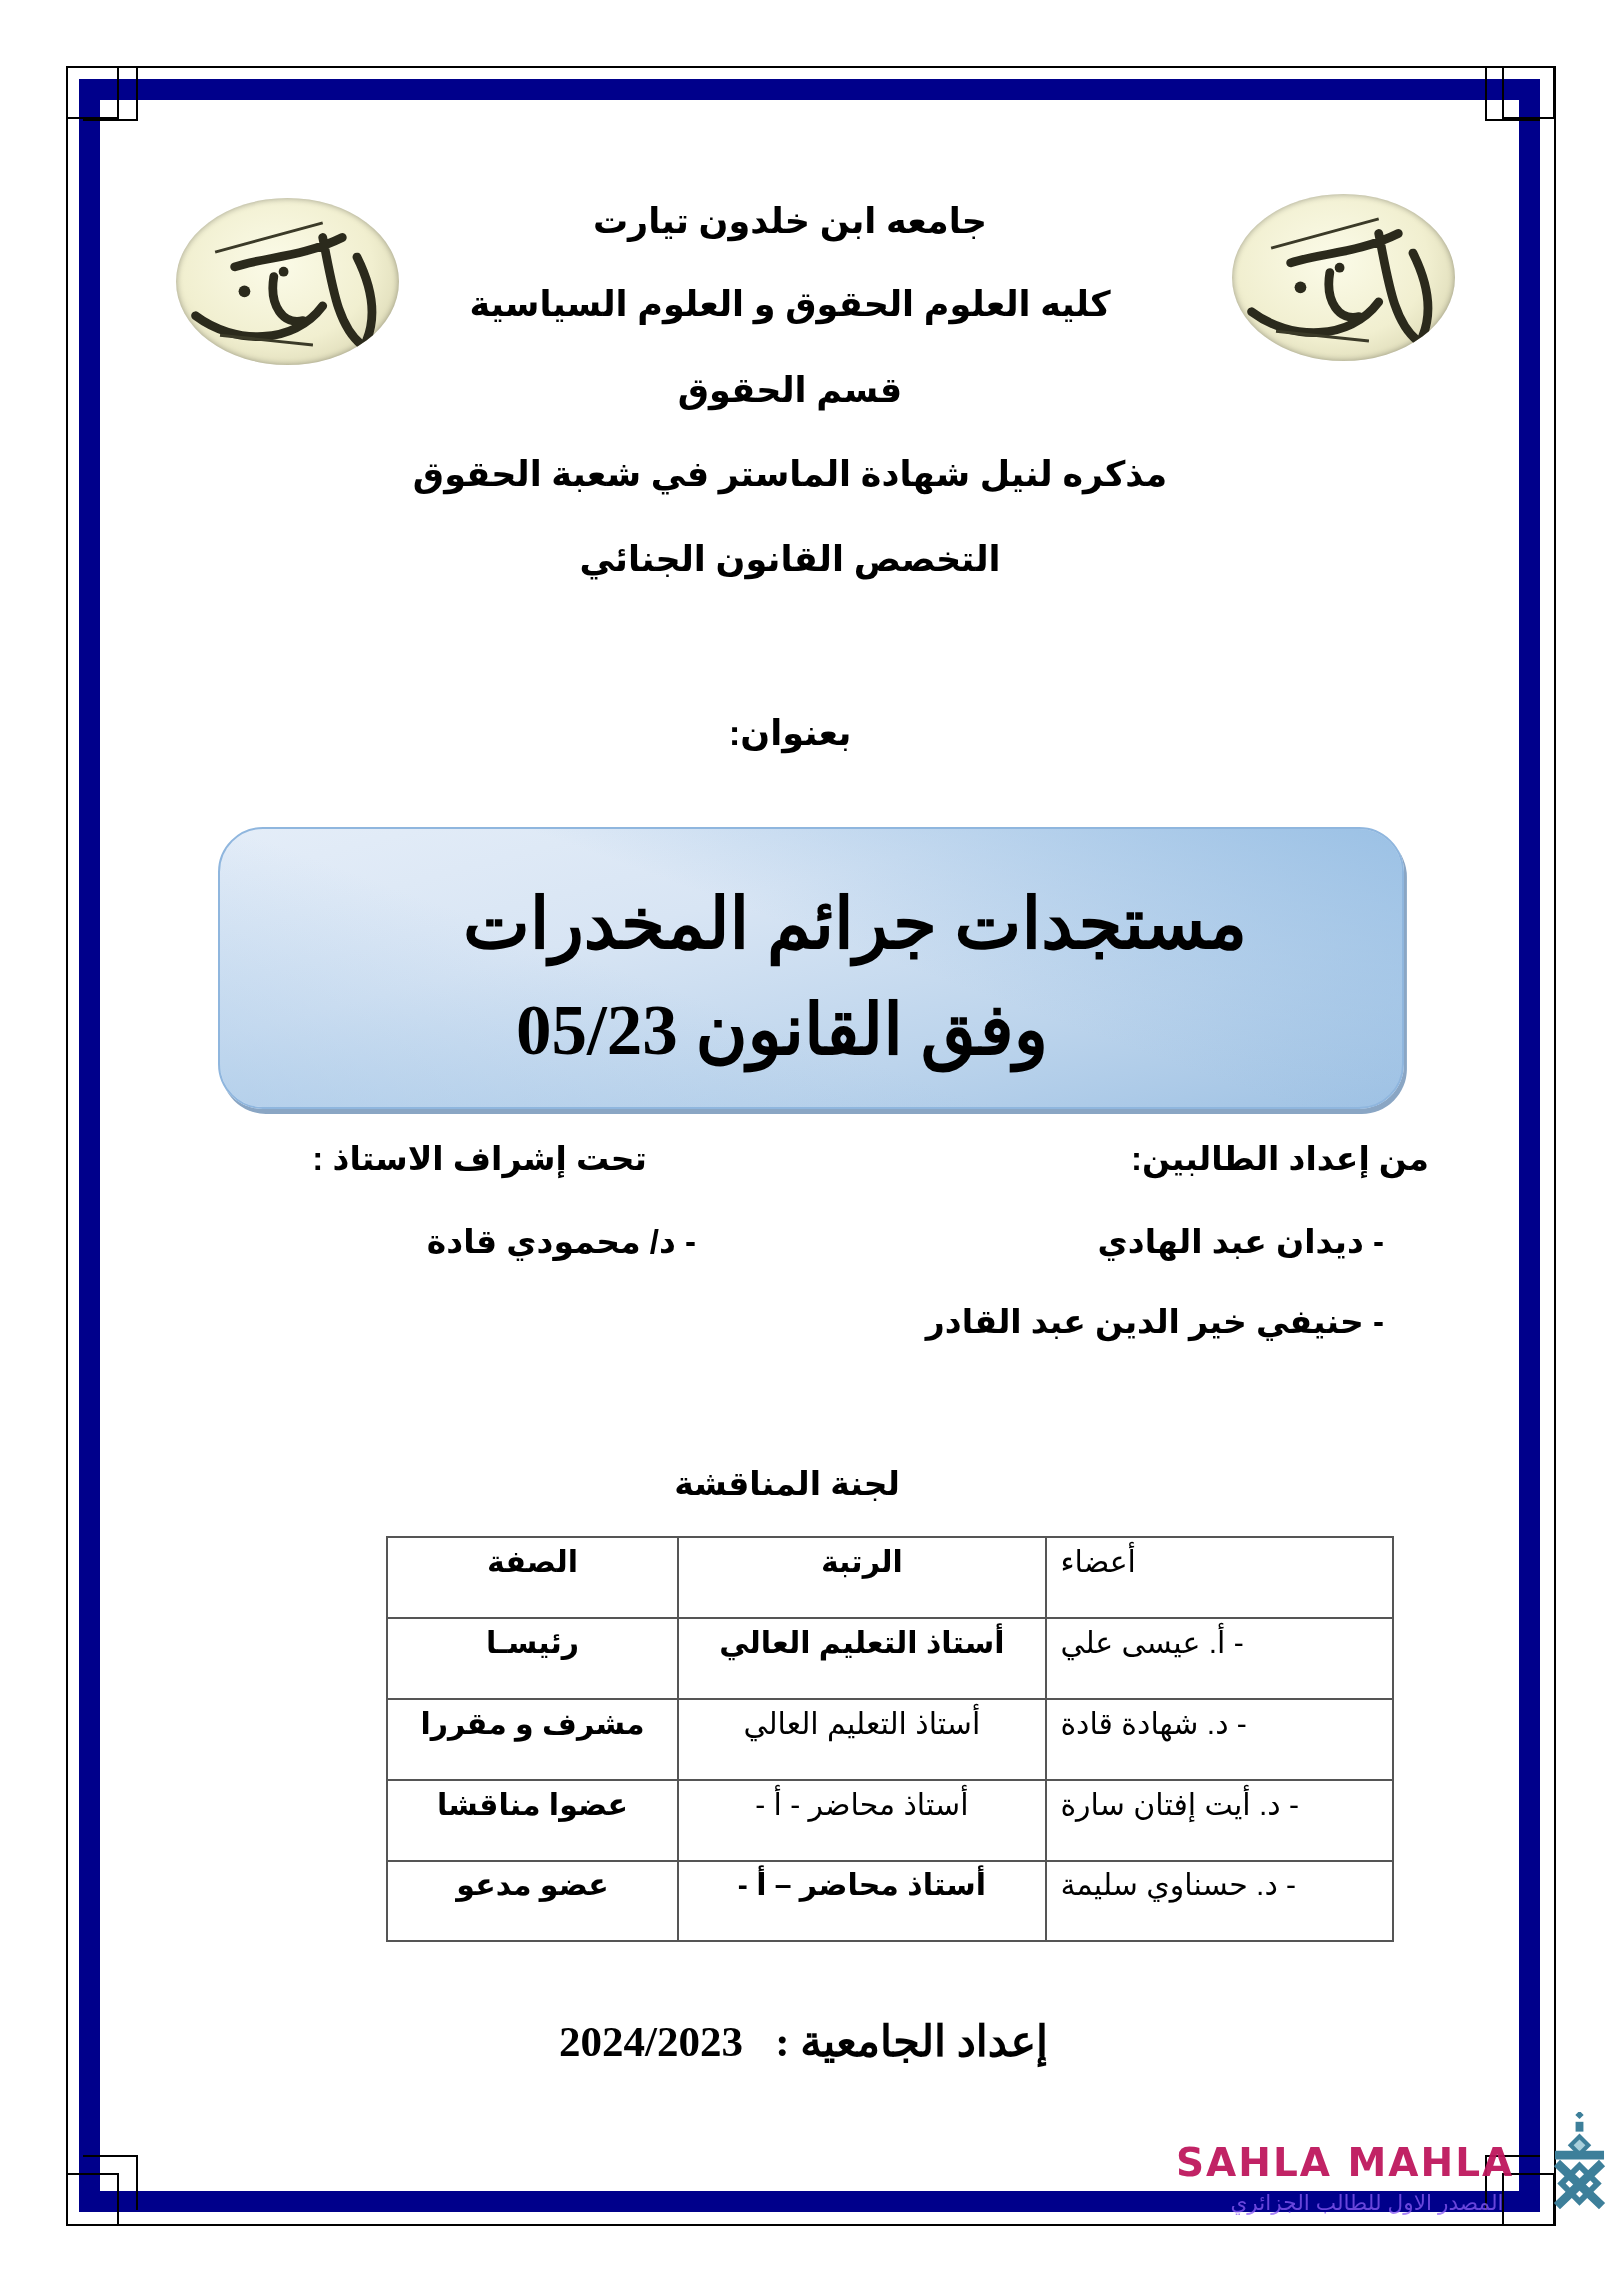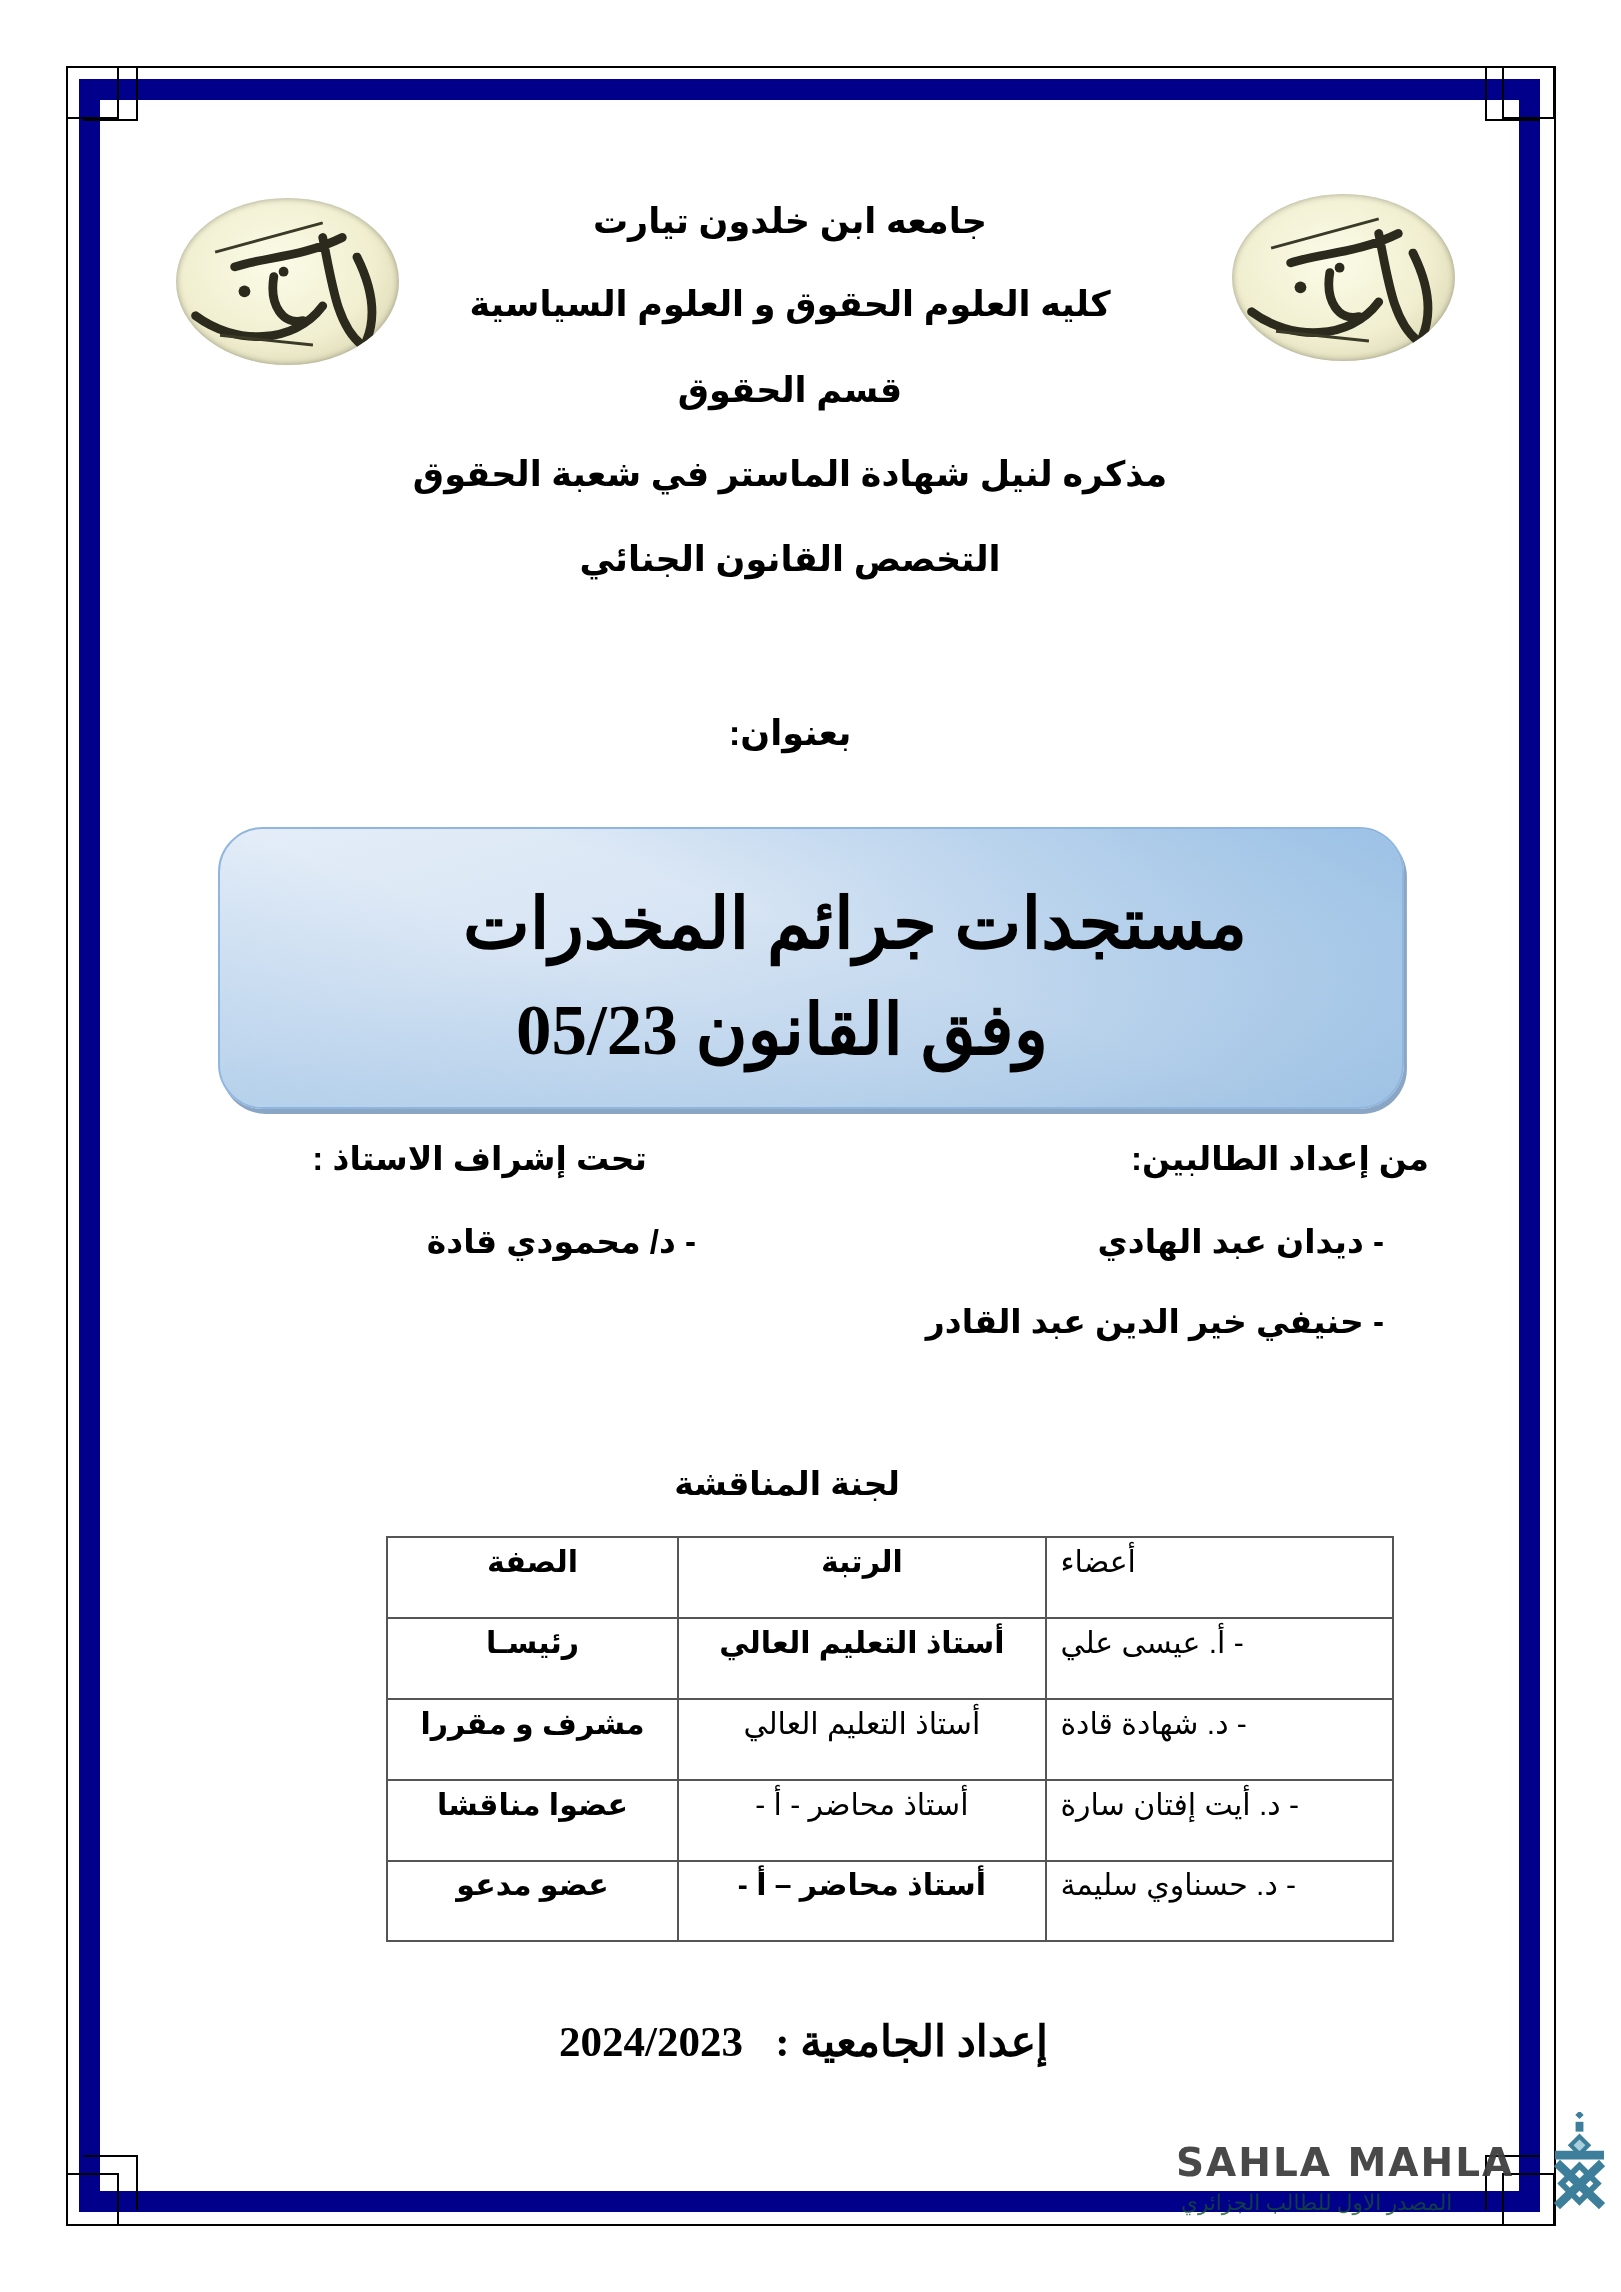--- a/index.html
+++ b/index.html
@@ -31,23 +31,23 @@
   table.committee td { border:2px solid #555; height:73px; font-size:30px; vertical-align:top;
                        padding:5.9px 13.7px 0 13.7px; white-space:nowrap; }
   td.c-name { width:325px; text-align:left; font-weight:normal;border-radius:28px; }
   td.c-rank { width:343px; text-align:center; }
   td.c-role { width:265px; text-align:center; font-weight:bold; }
   .bold { font-weight:bold; }
   .normal { font-weight:normal; }
   .year { position:absolute; left:529px; top:2014px; width:549px; text-align:center;
           font-family:"Liberation Serif", "DejaVu Serif", serif; font-weight:bold; font-size:43px; line-height:55px; }
   .wm-text { position:absolute; left:1176px; top:2140px; font-family:"DejaVu Sans", sans-serif;
-             font-size:39px; letter-spacing:2px; color:#404040; font-weight:bold; white-space:nowrap; opacity:0.95; }
-  .wm-sub { position:absolute; left:1181px; top:2190px; width:372px; font-size:21.6px; color:#14532d;
-            white-space:nowrap; opacity:0.75; text-align:left;font-family:Liberation Serif, serif; }
+             font-size:39px; letter-spacing:2px; color:#be185d; font-weight:bold; white-space:nowrap; opacity:0.95; }
+  .wm-sub { position:absolute; left:1181px; top:2190px; width:372px; font-size:21.6px; color:#8b5cf6;
+            white-space:nowrap; opacity:0.75; text-align:center; }
   .wm-icon { position:absolute; left:1547px; top:2112px; width:65px; height:103px; }
 </style>
 </head>
 <body>
 
 <div class="black-frame"></div>
 <div class="blue-frame"></div>
 
 <div class="corner-sq" style="left:66px;top:66px;"></div>
 <div class="corner-sq" style="left:83px;top:66px;width:55px;height:55px;border-left:none;border-top:none;"></div>

